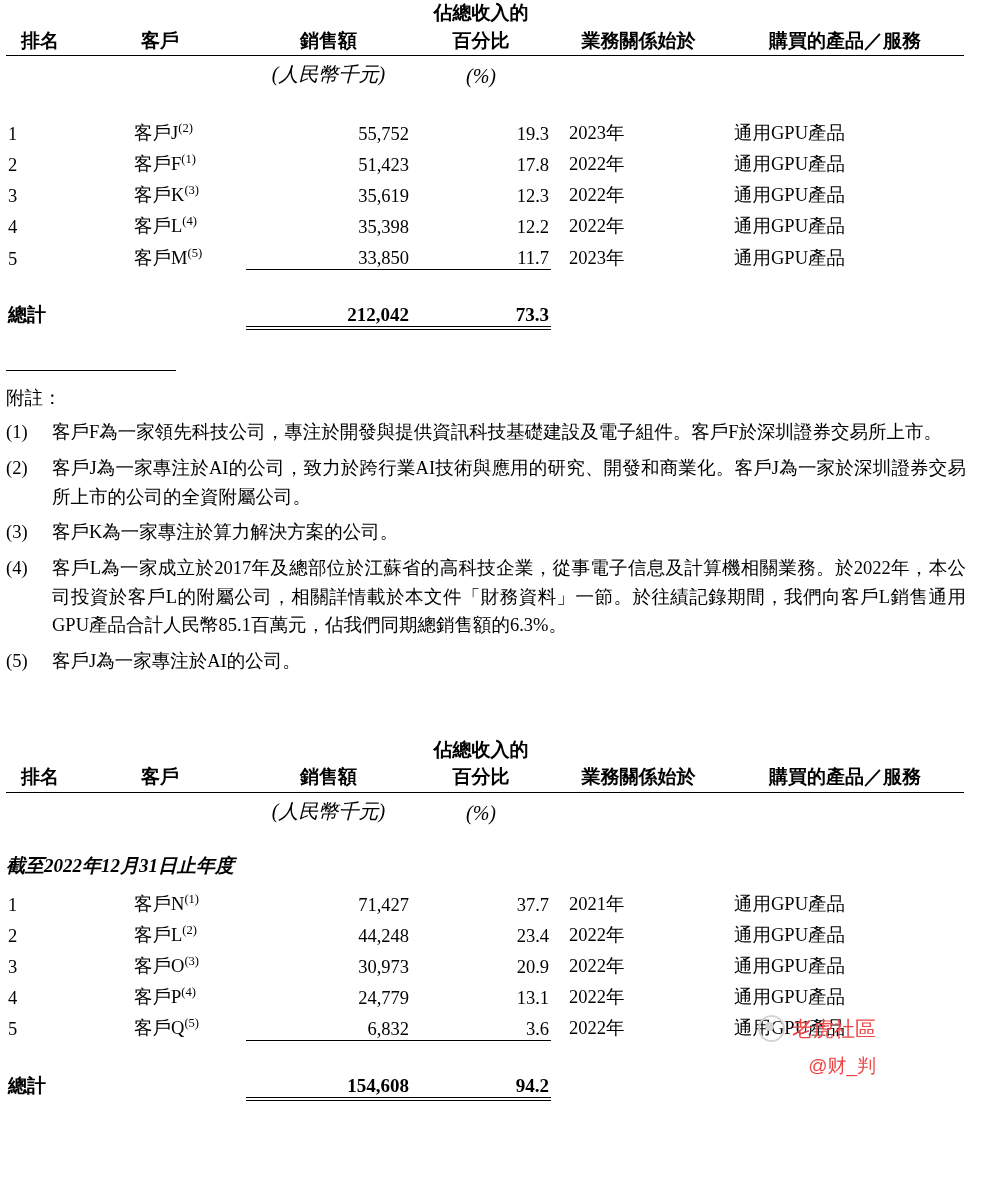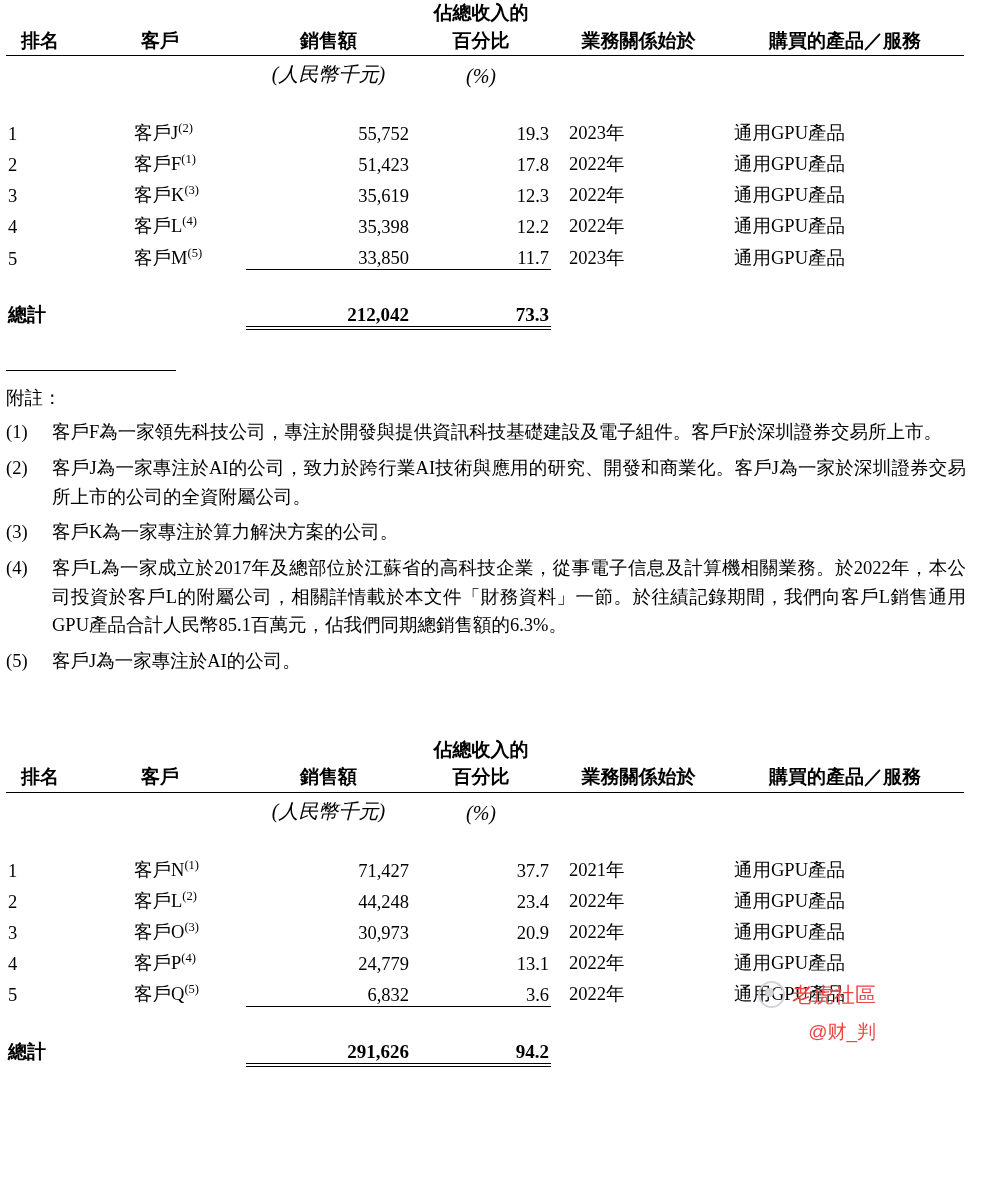--- a/index.html
+++ b/index.html
@@ -323,20 +323,23 @@
         <td class="unit-cell">(人民幣千元)</td>
         <td class="unit-cell">(%)</td>
         <td></td>
           <td></td>
       </tr>
       <tr class="spacer-row">
           <td colspan="6"></td>
         </tr>
     </thead>
     <tbody>
+      <tr>
+        <td class="section-label" colspan="6">截至2022年12月31日止年度</td>
+      </tr>
 
       <tr class="data-row">
         <td class="r-rank">1</td>
         <td class="r-cust"><span>客戶N</span><sup>(1)</sup></td>
         <td class="r-num">71,427</td>
         <td class="r-pct">37.7</td>
         <td class="r-since">2021年</td>
         <td class="r-prod">通用GPU產品</td>
       </tr>
       <tr class="data-row">
@@ -371,21 +374,21 @@
         <td class="r-since">2022年</td>
         <td class="r-prod">通用GPU產品</td>
       </tr>
 
       <tr class="gap-row">
           <td colspan="6"></td>
         </tr>
 
       <tr class="total-row">
         <td class="total-label" colspan="2">總計</td>
-        <td class="total-num dbl">291,626</td>
+        <td class="total-num dbl">154,608</td>
         <td class="total-num dbl">94.2</td>
         <td></td>
           <td></td>
       </tr>
     </tbody>
   </table>
 
   <div class="wm wm1">
     <span class="badge"></span>
     <span>老虎社區</span>

